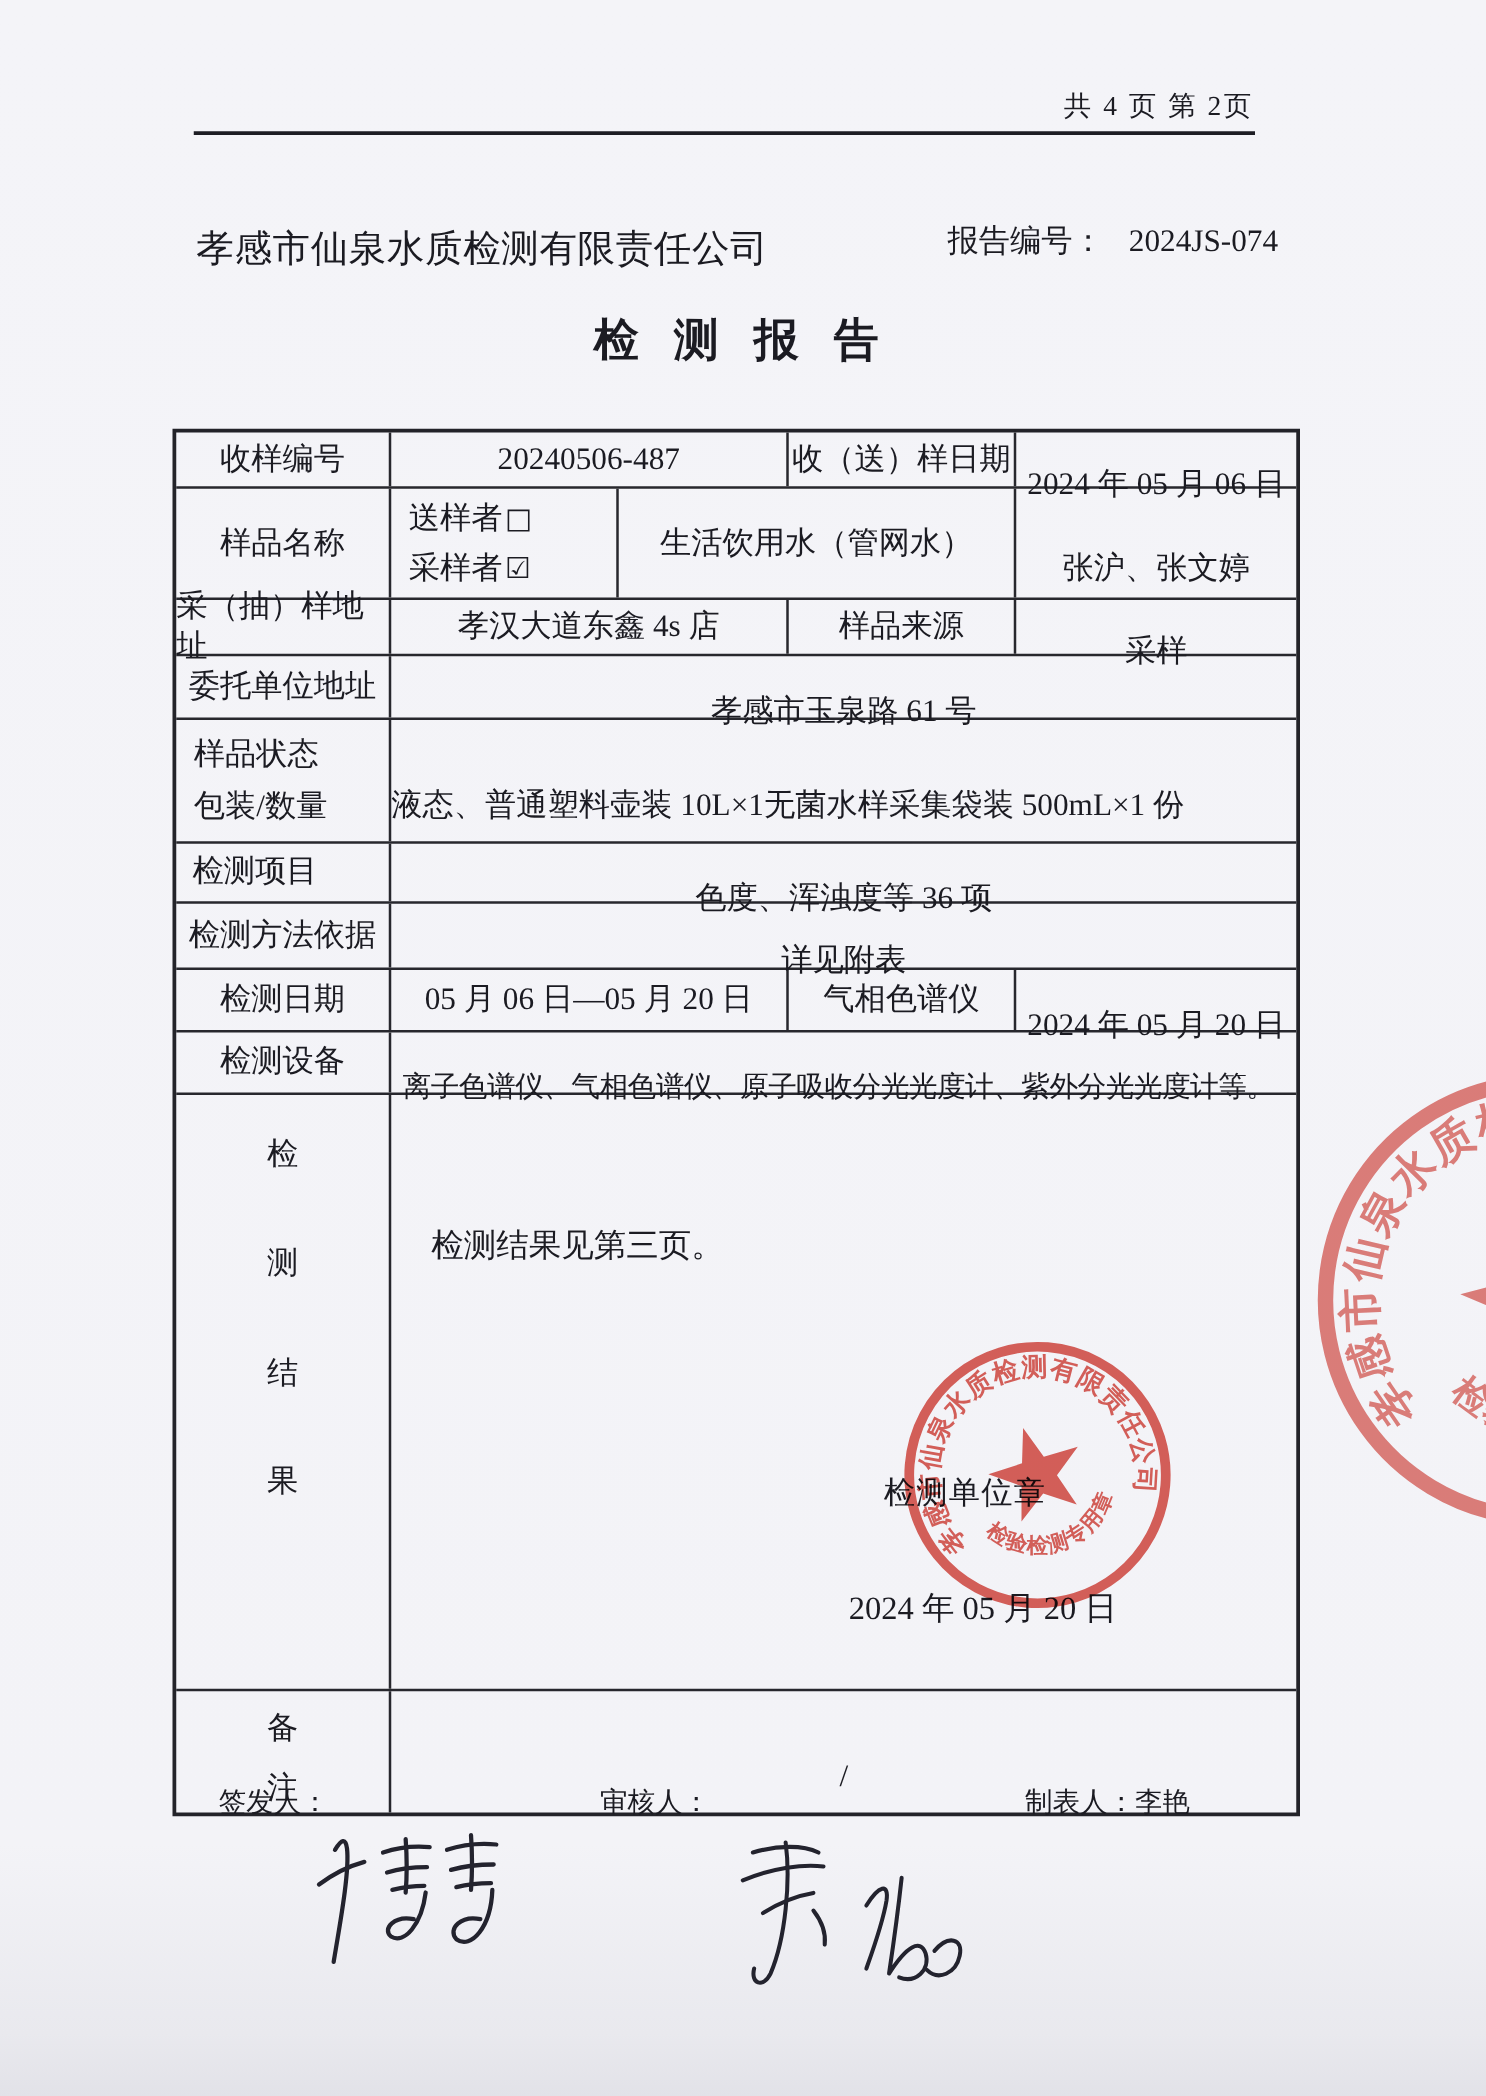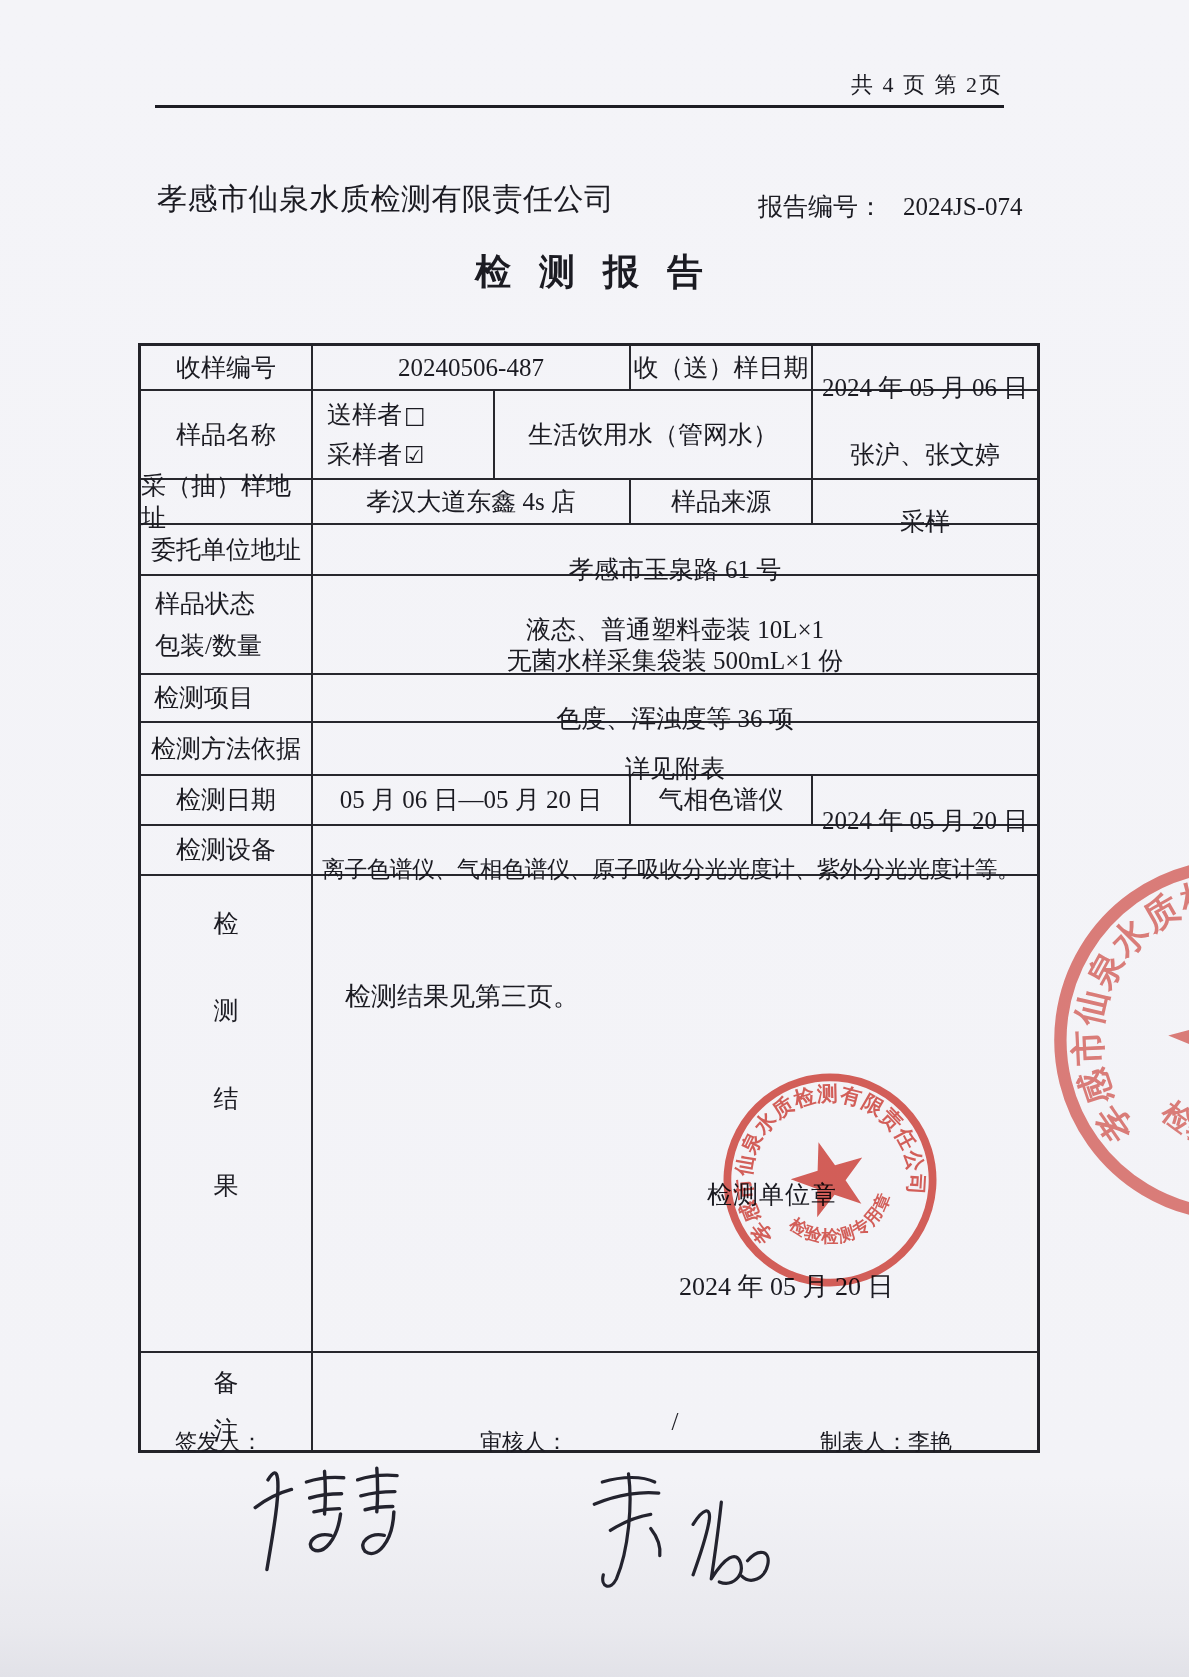--- a/index.html
+++ b/index.html
@@ -7,38 +7,38 @@
     width:1189px;height:1677px;position:relative;overflow:hidden;
     background:linear-gradient(180deg,#f4f4f8 0%,#f3f3f7 88%,#e9e9ee 97%,#e2e2e8 100%);
     font-family:"Liberation Serif","DejaVu Serif",serif;
     color:#1b1b22;
   }
   .abs{position:absolute;}
   
   .page-info{top:70px;right:186px;font-size:22px;letter-spacing:2px;}
   .header-rule{top:105px;left:155px;width:849px;height:3px;background:#1d1d24;}
   .company{top:179px;left:157px;font-size:30px;letter-spacing:0.5px;}
-  .report-no{top:190px;left:758px;font-size:25px;}
+  .report-no{top:176px;left:758px;font-size:25px;}
   .report-no .val{margin-left:20px;}
   .doc-title{top:248px;left:138px;width:902px;text-align:center;font-size:36px;font-weight:bold;letter-spacing:28px;text-indent:28px;}
   
   .report-table{left:138px;top:343px;width:902px;height:1110px;border:3px solid #232329;display:flex;flex-direction:column;box-sizing:border-box;}
   .tr{display:flex;flex-direction:row;border-bottom:2px solid #27272d;box-sizing:border-box;flex:0 0 auto;}
   .tr:last-child{border-bottom:none;}
   .tc{border-right:2px solid #27272d;box-sizing:border-box;display:flex;align-items:center;justify-content:center;font-size:25px;line-height:1.25;}
   .tc:last-child{border-right:none;}
   .c1{width:172px;flex:0 0 172px;}
   .c2{width:318px;flex:0 0 318px;}
   .c3{width:182px;flex:0 0 182px;}
   .c4{flex:1 1 auto;margin-top:41px;}
   .r1{height:45px;} .r2{height:89px;} .r3{height:45px;} .r4{height:51px;}
   .r5{height:99px;} .r6{height:48px;} .r7{height:53px;} .r8{height:50px;}
   .r9{height:50px;} .r10{flex:1 1 auto;} .r11{height:97px;}
   .two-line{flex-direction:column;justify-content:space-evenly;align-items:flex-start;padding-left:14px;}
-  .two-line-center{flex-direction:column;justify-content:center;align-items:center;}
+  .two-line-center{flex-direction:row;justify-content:flex-start;align-items:center;}
   .label-left{justify-content:flex-start;padding-left:13px;}
   .vlabel{flex-direction:column;justify-content:flex-start;align-items:center;}
   .vlabel.big{padding-top:32px;gap:56px;}
   .vlabel.small{padding-top:14px;gap:17px;}
   .box-glyph{font-family:"DejaVu Sans",sans-serif;font-size:23px;margin-left:2px;}
   .equip{font-size:23px;letter-spacing:-0.5px;justify-content:flex-start;padding-left:9px;}
   .result-cell{position:relative;display:block;}
   .result-note{position:absolute;left:32px;top:64px;font-size:26px;}
   .stamp-caption{position:absolute;left:394px;top:262px;font-size:25px;letter-spacing:1px;}
   .stamp-date{position:absolute;left:366px;top:354px;font-size:26px;}

